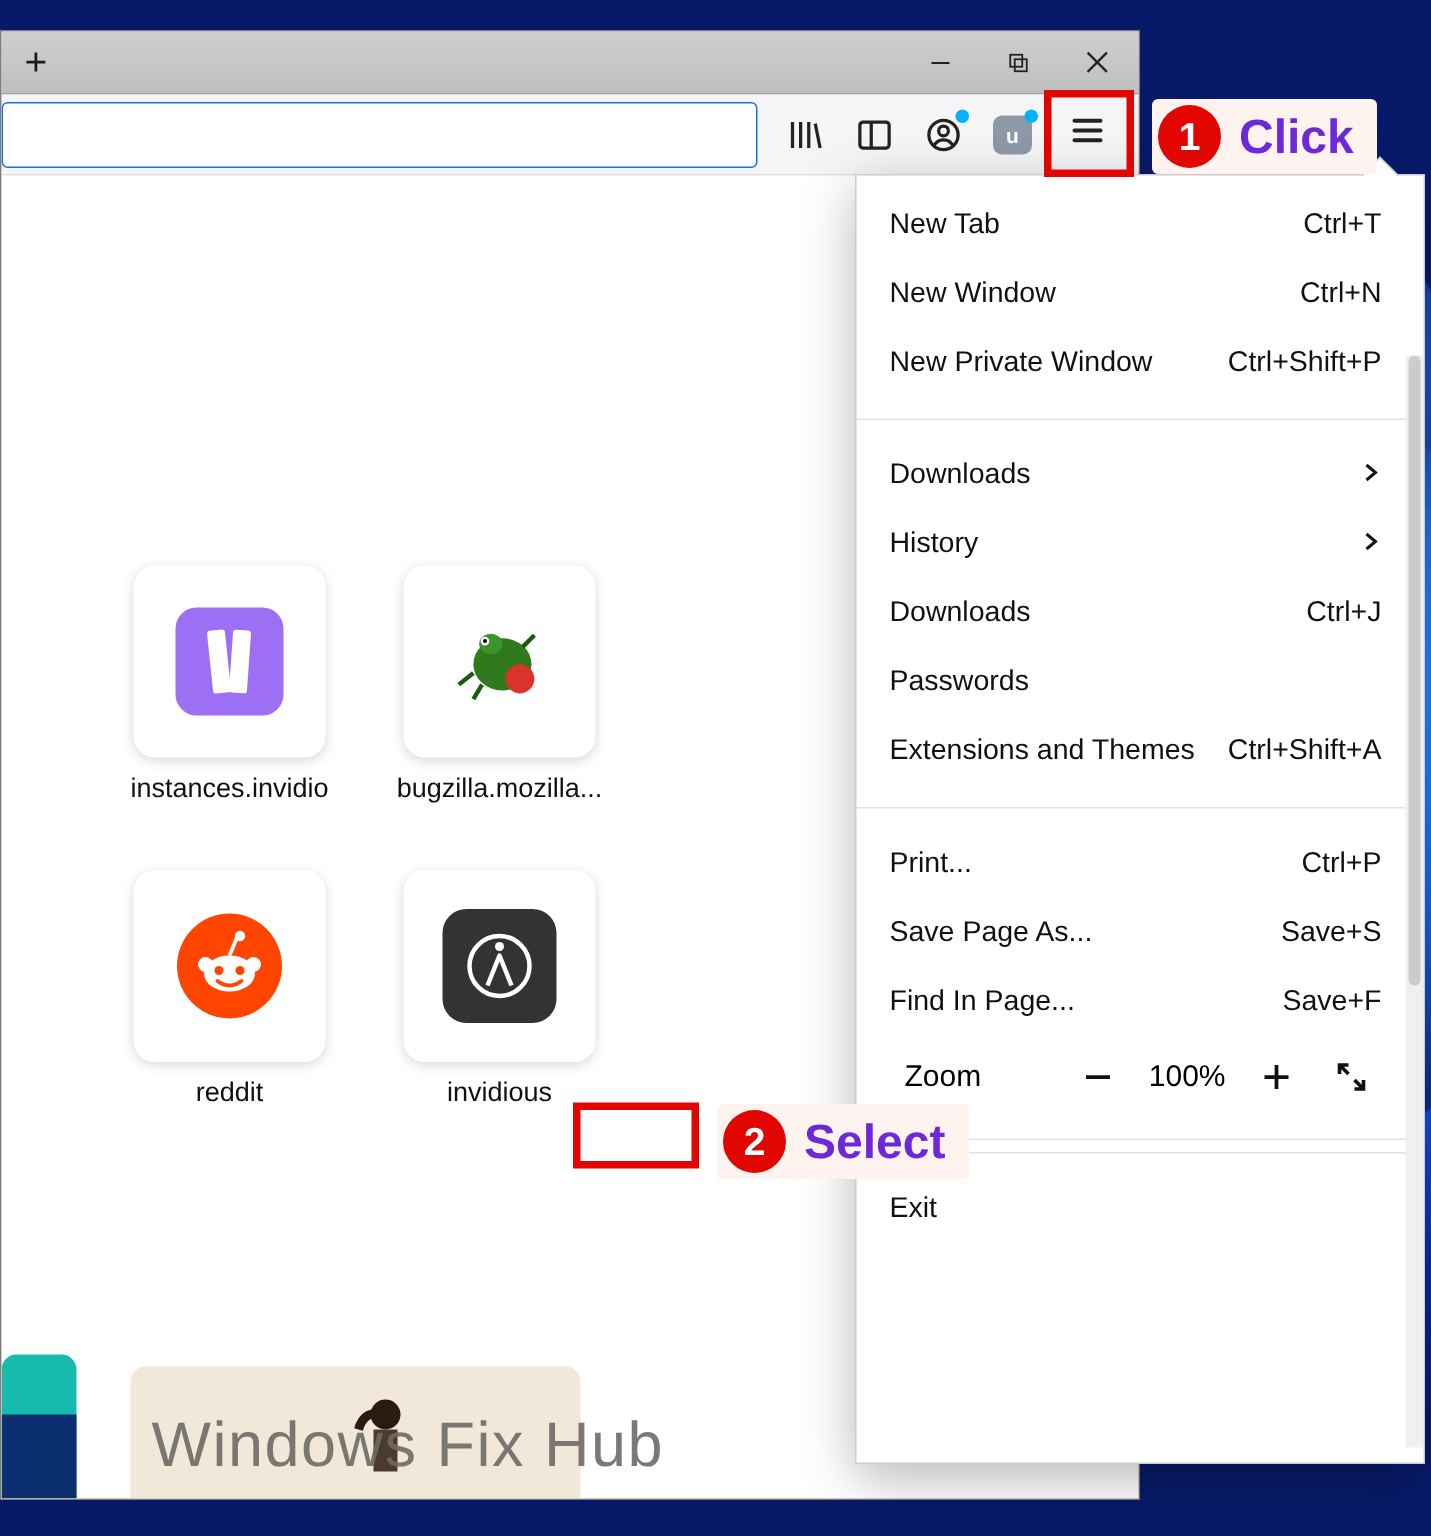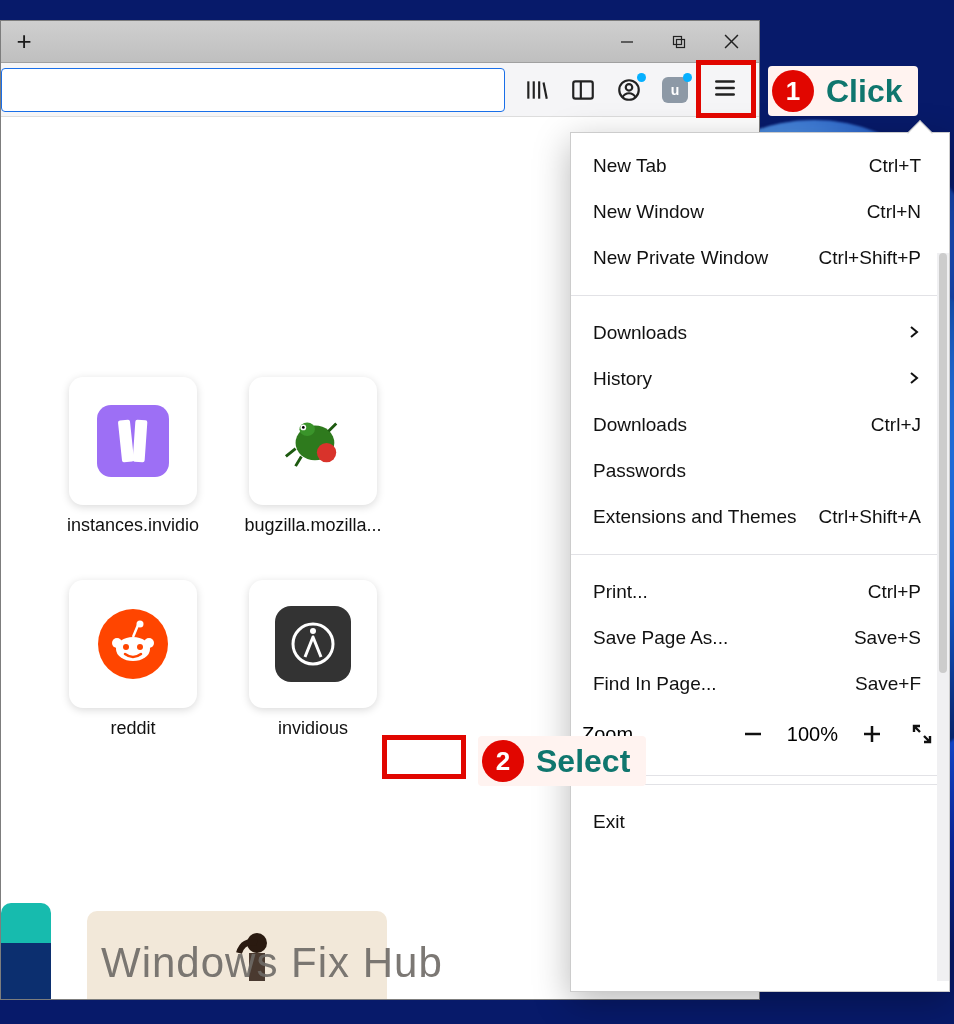--- a/index.html
+++ b/index.html
@@ -118,33 +118,33 @@
   
   .anno {
     position:absolute; display:flex; align-items:center; gap:12px;
     background:#fff3f0; padding:4px 16px 4px 4px; border-radius:4px;
   }
   .anno .num {
     width:42px; height:42px; border-radius:50%; background:#e10600; color:#fff;
     display:flex; align-items:center; justify-content:center;
     font-size:26px; font-weight:700;
   }
-  .anno .txt { color:#0f766e; font-size:32px; font-weight:700; }
+  .anno .txt { color:#6d28d9; font-size:32px; font-weight:700; }
   .anno1 { top:66px; left:768px; }
   .anno2 { top:736px; left:478px; }
 
   
   .content {
     position:absolute; top:96px; left:0; right:0; bottom:0;
     background:#fff;
     overflow:hidden;
   }
 
   .tiles {
-    position:absolute; top:260px; left:52px;
+    position:absolute; top:260px; left:72px;
     display:grid; grid-template-columns: repeat(2, 160px);
     column-gap: 20px; row-gap: 44px;
   }
   .tile {
     display:flex; flex-direction:column; align-items:center; gap:10px;
   }
   .tile .card {
     width:128px; height:128px; border-radius:14px; background:#fff;
     box-shadow: 0 2px 8px rgba(0,0,0,.15);
     display:flex; align-items:center; justify-content:center;
@@ -174,21 +174,21 @@
   .thumb.a::after{content:"";position:absolute;left:0;bottom:0;width:50px;height:56px;background:#0c2f6f;}
   .thumb.b { left:86px; bottom:0; width:300px; height:88px; background:#f2e8d9;}
   .watermark {
     position:absolute; left:100px; bottom:12px;
     font-size:42px; color:#6e6a66; letter-spacing:1px; opacity:.9; font-weight:500;
     white-space:nowrap;
   }
 
   
   .menu {
-    position:absolute; top:132px; right:4px; width:380px; height:860px;
+    position:absolute; top:116px; right:4px; width:380px; height:860px;
     background:#fff; border:1px solid #ccc;
     box-shadow: 0 10px 34px rgba(0,0,0,.28);
     display:flex; flex-direction:column;
   }
   .menu-scroll {
     position:absolute; right:0; top:120px; bottom:10px; width:12px;
     background:#f0f0f2;
   }
   .menu-scroll .thumb-bar {
     position:absolute; left:2px; top:0; width:8px; height:420px; background:#ccc; border-radius:4px;
@@ -204,21 +204,21 @@
 
   .mi {
     display:flex; align-items:center; justify-content:space-between;
     padding:11px 28px 11px 22px; font-size:19px; color:#111;
     min-height:46px;
   }
   .mi .short { color:#111; }
   .mi .chev svg { width:14px; height:14px; }
   .zoom-row {
     display:flex; align-items:center; gap:18px;
-    padding:11px 11px; font-size:20px;
+    padding:11px 32px; font-size:20px;
   }
   .zoom-row .lbl { flex:1; }
   .zoom-row .zicon { width:32px; height:32px; display:flex; align-items:center; justify-content:center; }
   .zoom-row svg { width:22px; height:22px; stroke:#111; }
   .zoom-val { font-size:20px; }
 
   
   .person {
     position:absolute; left:140px; bottom:0; width:60px; height:70px;
   }

